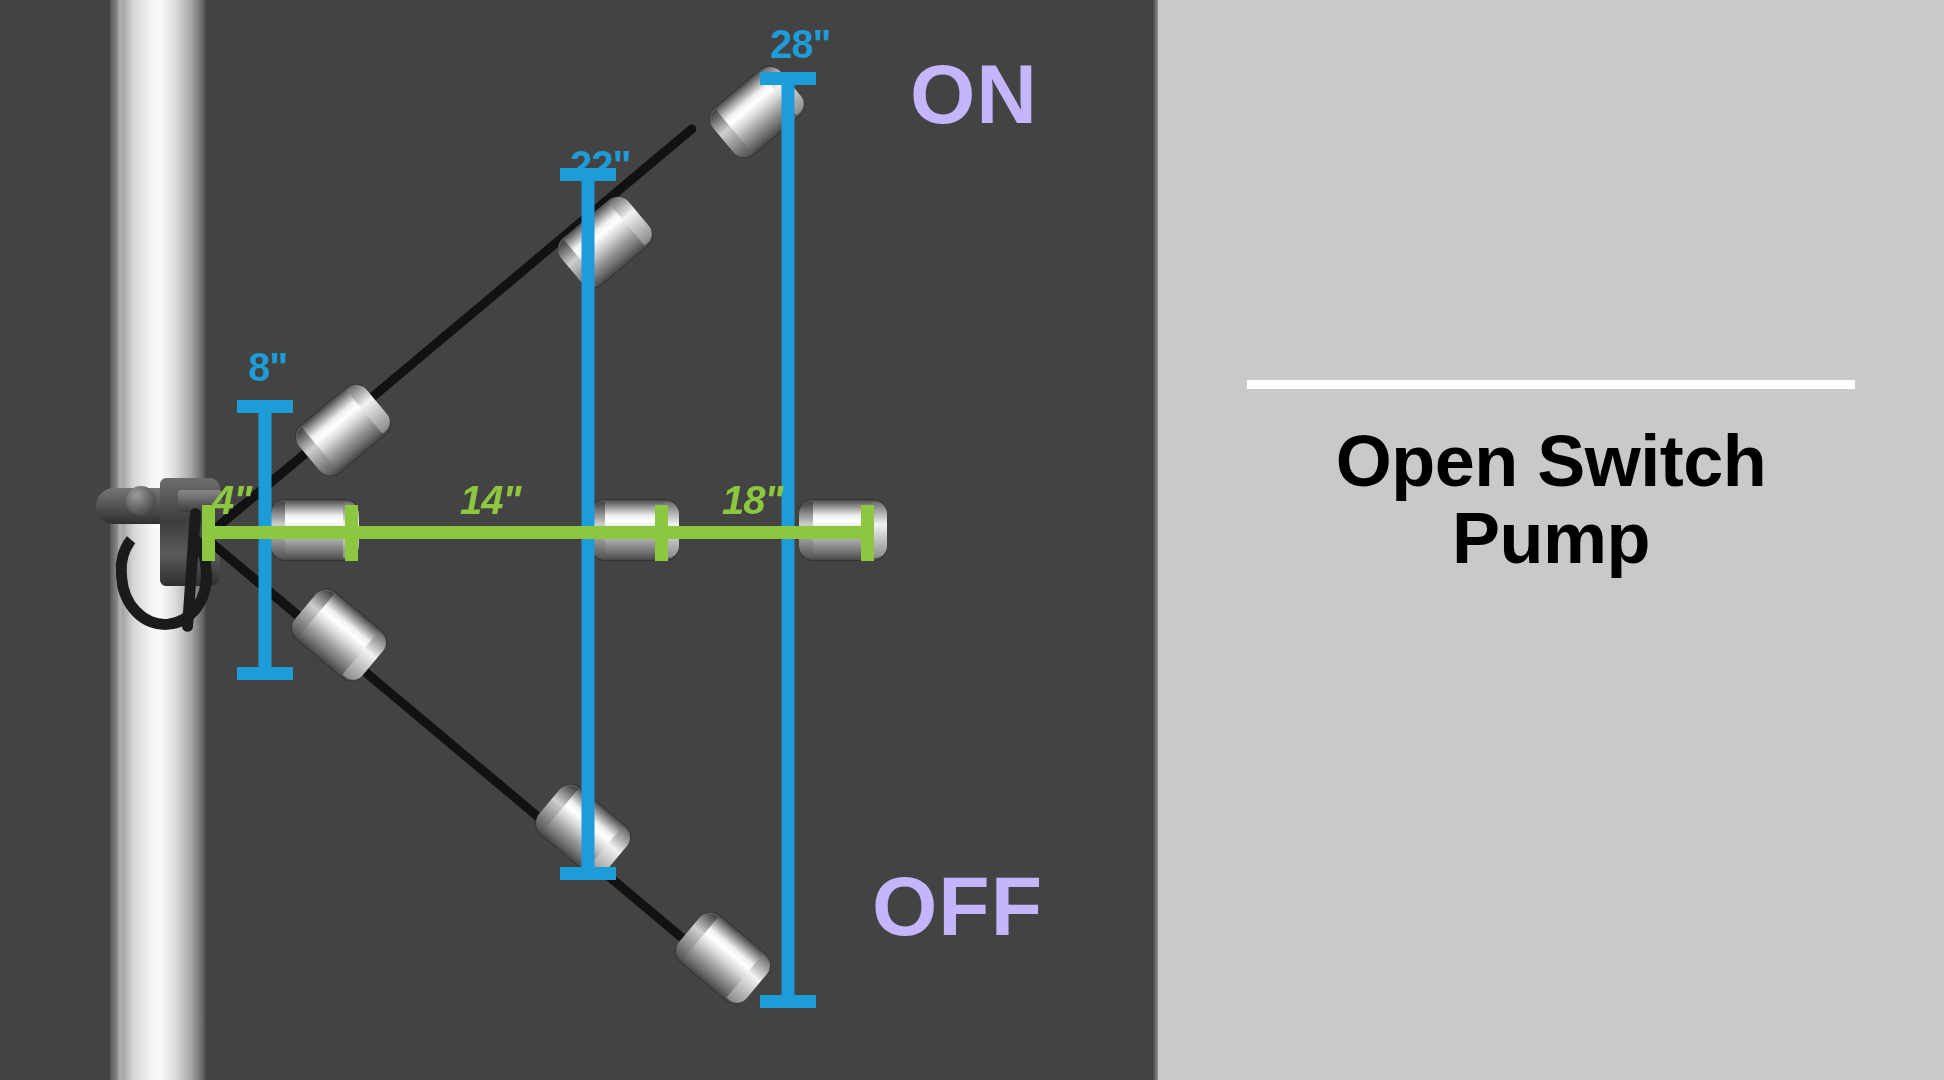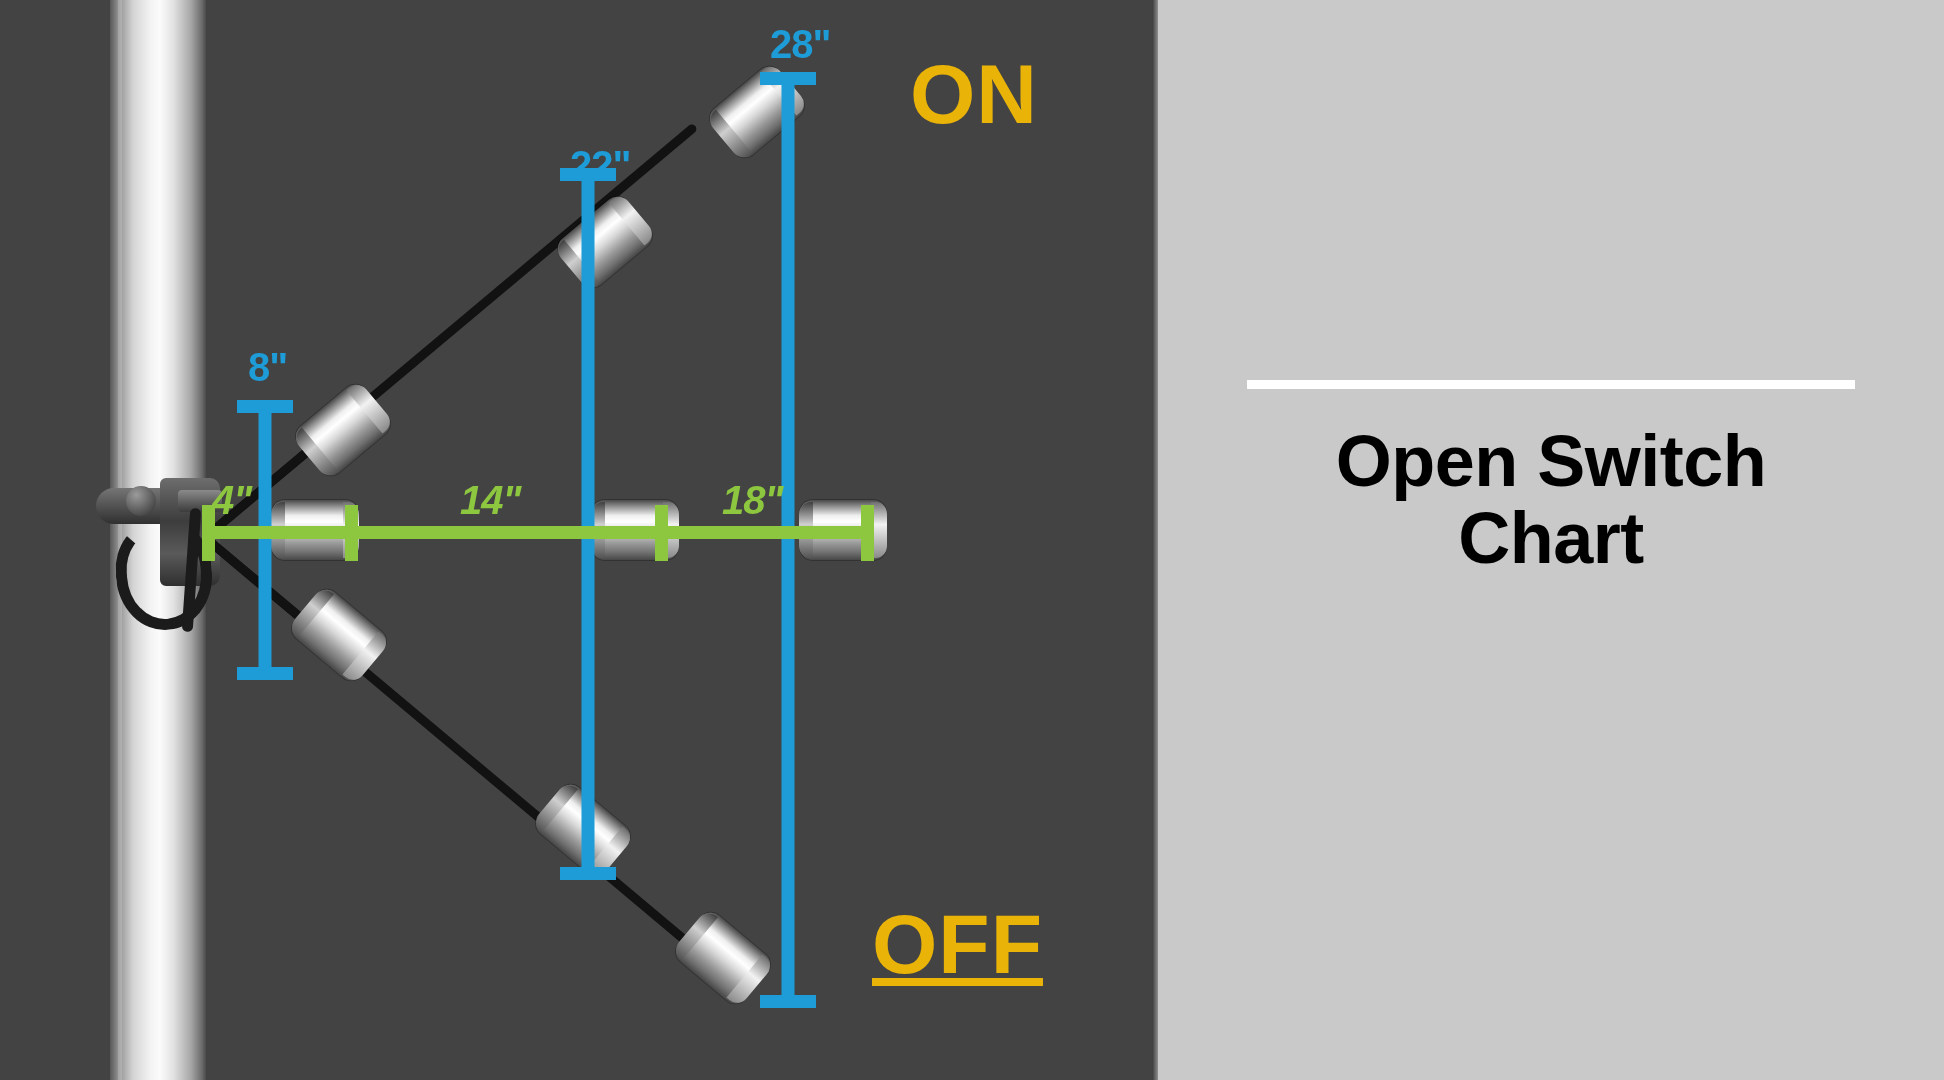--- a/index.html
+++ b/index.html
@@ -148,21 +148,21 @@
     font-size:40px;
     letter-spacing:-1px;
     font-style:italic;
     font-family:"Liberation Sans", sans-serif;
     white-space:nowrap;
   }
 
   
   .state-label {
     position:absolute;
-    color:#eab308;
+    color:#c4b5fd;
     font-weight:bold;
     font-size:84px;
     letter-spacing:1px;
     line-height:1;
     font-family:"Liberation Sans", sans-serif;
   }
 
   
   .text-panel {
     position:relative;
@@ -274,26 +274,26 @@
     <div class="dim-label-green" style="left:460px; top:478px;">14"</div>
 
     <div class="dim-h" style="left:202px; top:526px; width:672px;">
       <div class="line"></div>
       <div class="cap left"></div>
       <div class="cap right"></div>
     </div>
     <div class="dim-label-green" style="left:722px; top:478px;">18"</div>
 
     <div class="state-label" style="left:910px; top:52px;">ON</div>
-    <div class="state-label" style="left:872px; top:902px;text-decoration:underline;">OFF</div>
+    <div class="state-label" style="left:872px; top:864px;">OFF</div>
 
     <div class="panel-edge"></div>
   </div>
 
   <div class="text-panel">
     <div class="divider"></div>
     <div class="main-title">
       <div>Open Switch</div>
-      <div>Chart</div>
+      <div>Pump</div>
     </div>
   </div>
 
 </div>
 
 </body></html>

